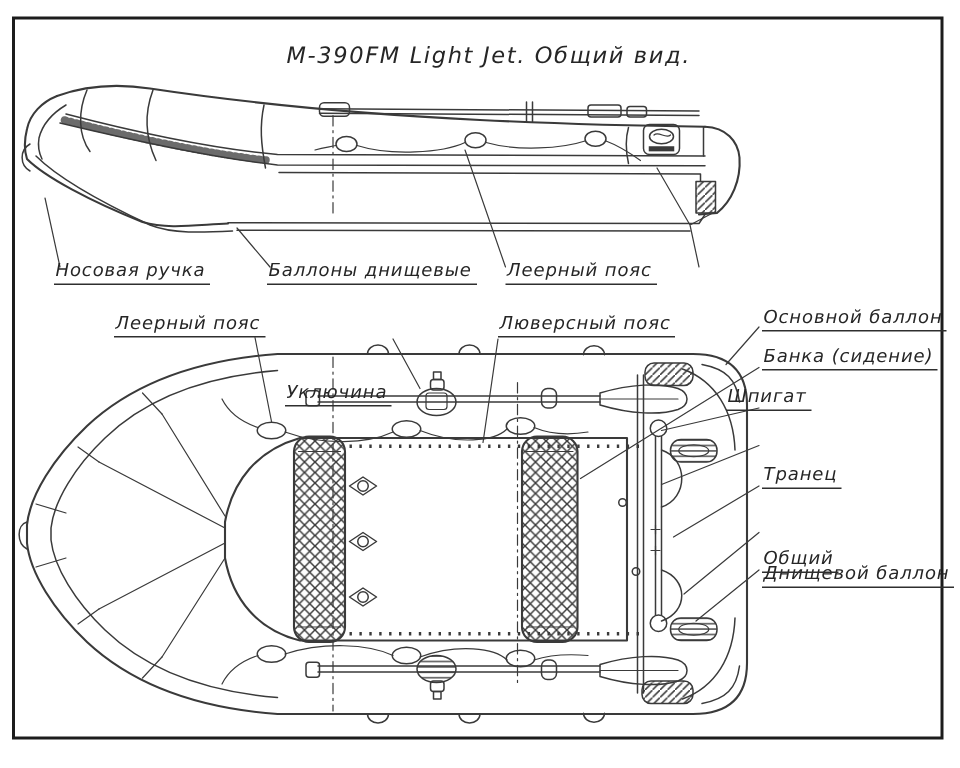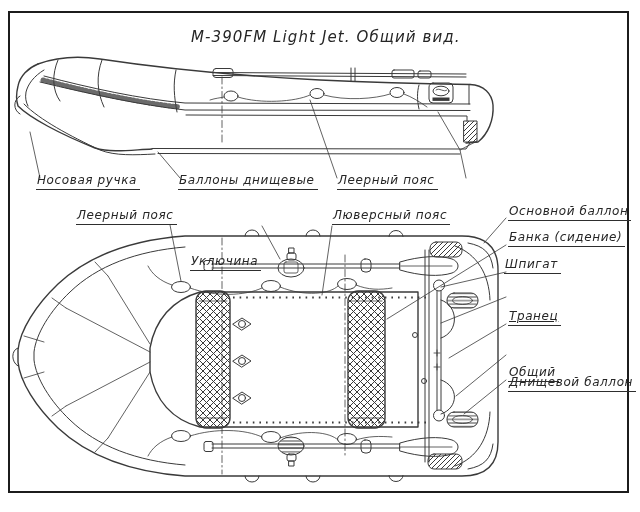--- a/index.html
+++ b/index.html
@@ -263,18 +263,18 @@
   <div class="lbl" style="left:178px;top:174px;">Баллоны днищевые</div>
   <div class="lbl" style="left:36px;top:174px;">Носовая ручка</div>
   <div class="lbl" style="left:337px;top:174px;">Леерный пояс</div>
 
   <div class="lbl" style="left:76px;top:209px;">Леерный пояс</div>
   <div class="lbl" style="left:190px;top:209px;margin-top:46px;">Уключина</div>
   <div class="lbl" style="left:332px;top:209px;">Люверсный пояс</div>
 
   <div class="lbl" style="left:508px;top:231px;">Банка (сидение)</div>
   <div class="lbl" style="left:508px;top:205px;">Основной баллон</div>
-  <div class="lbl" style="left:504px;top:258px;">Шпигат</div>
-  <div class="lbl" style="left:508px;top:310px;text-decoration:underline;">Транец</div>
+  <div class="lbl" style="left:484px;top:258px;">Шпигат</div>
+  <div class="lbl" style="left:508px;top:310px;">Транец</div>
   <div class="lbl" style="left:508px;top:340px;margin-top:36px;">Днищевой баллон</div>
   <div class="lbl" style="left:508px;top:366px;">Общий</div>
 
 </div>
 
 </body></html>

